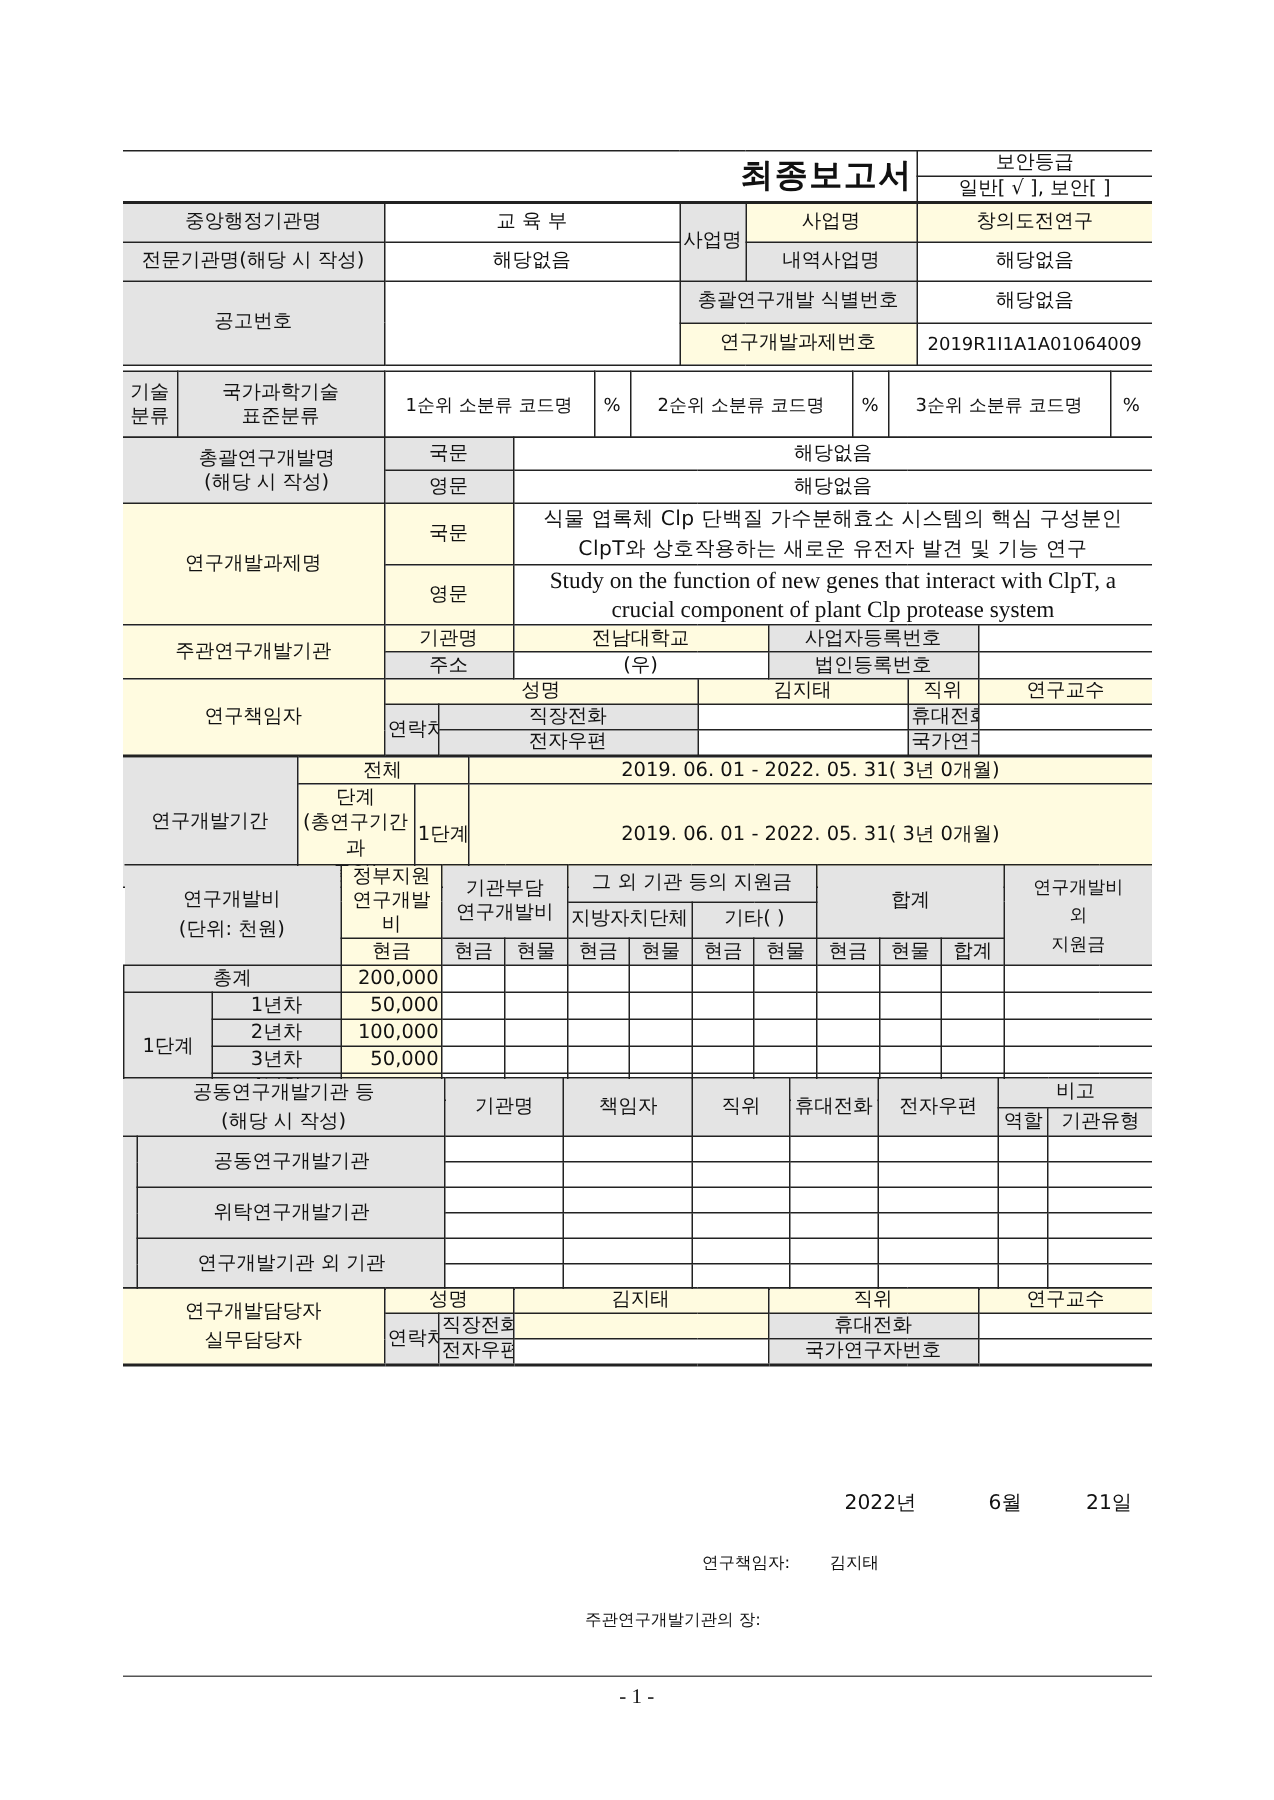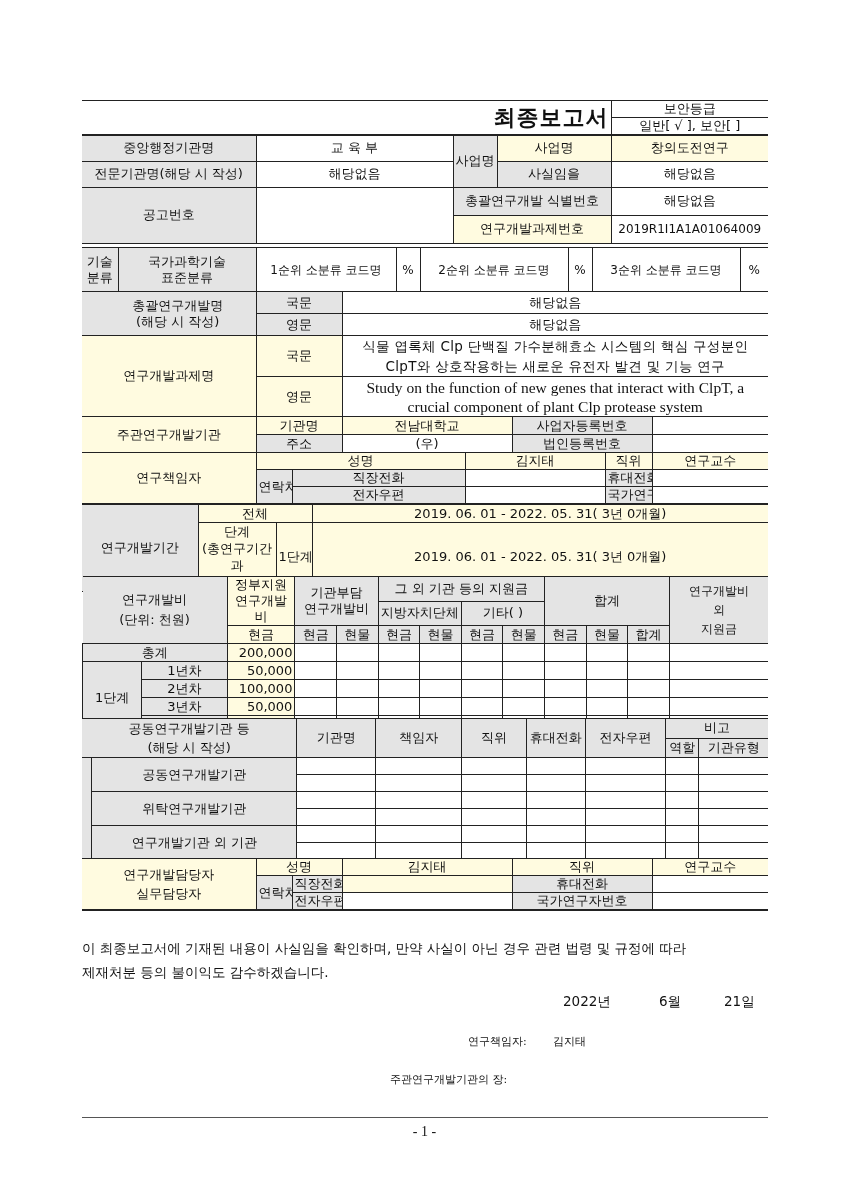--- a/index.html
+++ b/index.html
@@ -47,21 +47,21 @@
     <tr style="height:26px;">
       <td class="g" style="border-left:none;">중앙행정기관명</td>
       <td class="w">교 육 부</td>
       <td class="g" rowspan="2">사업명</td>
       <td class="y">사업명</td>
       <td class="y" style="border-right:none;">창의도전연구</td>
     </tr>
     <tr style="height:26px;">
       <td class="g" style="border-left:none;">전문기관명(해당 시 작성)</td>
       <td class="w">해당없음</td>
-      <td class="g">사실임을</td>
+      <td class="g">내역사업명</td>
       <td class="w" style="border-right:none;">해당없음</td>
     </tr>
     <tr style="height:28px;">
       <td class="g" rowspan="2" style="border-left:none;">공고번호</td>
       <td class="w" rowspan="2"></td>
       <td class="g" colspan="2">총괄연구개발 식별번호</td>
       <td class="w" style="border-right:none;">해당없음</td>
     </tr>
     <tr style="height:28px;">
       <td class="y" colspan="2">연구개발과제번호</td>
@@ -420,24 +420,20 @@
     </tr>
     <tr style="height:17px;">
       <td class="g" style="border-bottom:2px solid #222;">전자우편</td>
       <td class="w" colspan="2" style="border-bottom:2px solid #222;"></td>
       <td class="g" colspan="2" style="border-bottom:2px solid #222;">국가연구자번호</td>
       <td class="w" style="border-right:none;border-bottom:2px solid #222;"></td>
     </tr>
   </tbody>
     </table>
 
-  <div class="decl">
-    <div>이 최종보고서에 기재된 내용이 사실임을 확인하며, 만약 사실이 아닌 경우 관련 법령 및 규정에 따라</div>
-    <div>제재처분 등의 불이익도 감수하겠습니다.</div>
-  </div>
 
   <span class="date" style="left:563px;">2022년</span>
   <span class="date" style="left:659px;">6월</span>
   <span class="date" style="left:724px;">21일</span>
 
   <span class="sig" style="left:468px; top:1034px;">연구책임자:</span>
   <span class="sig" style="left:553px; top:1034px;">김지태</span>
   <span class="sig" style="left:390px; top:1072px;text-align:center;">주관연구개발기관의 장:</span>
 
   <div class="footline"></div>

